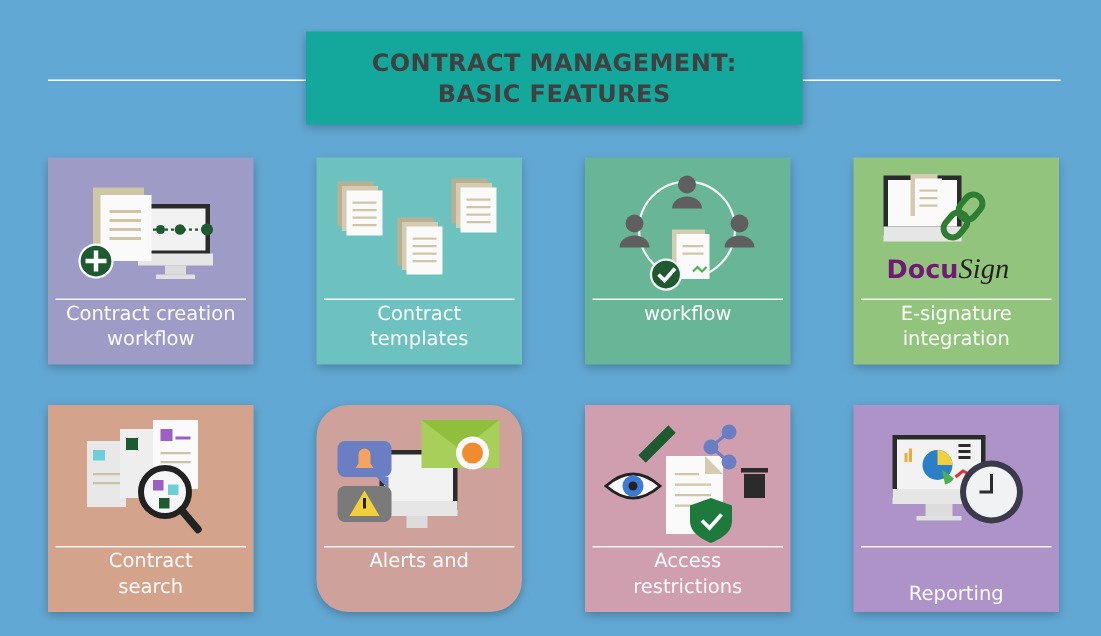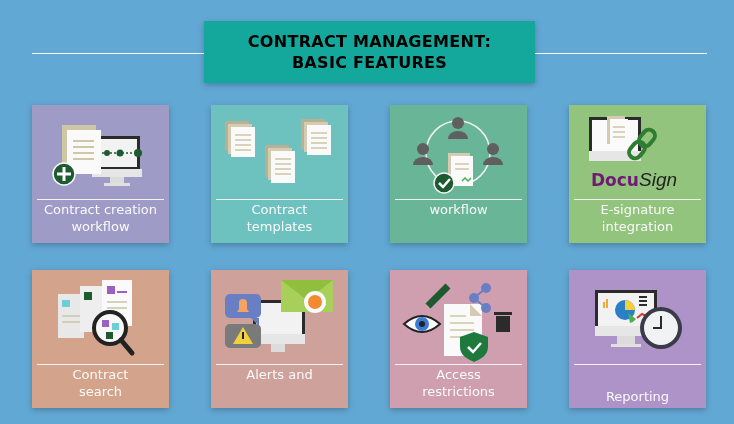--- a/index.html
+++ b/index.html
@@ -1,18 +1,18 @@
 <!DOCTYPE html>
 <html><head>
 <meta charset="utf-8">
 <style>
   html,body{margin:0;padding:0;}
   body{width:734px;height:424px;background:#62a8d4;position:relative;overflow:hidden;font-family:"DejaVu Sans","Liberation Sans",sans-serif;}
   .hline{position:absolute;top:53px;height:1px;background:#ffffff;}
-  .banner{position:absolute;left:204px;top:21px;width:331px;height:62px;background:#14a89c;box-shadow:0 2px 6px rgba(0,0,0,0.25);color:#000000;text-align:center;font-size:16px;font-weight:600;line-height:21px;padding-top:10px;box-sizing:border-box;letter-spacing:0.3px;}
+  .banner{position:absolute;left:204px;top:21px;width:331px;height:62px;background:#14a89c;box-shadow:0 2px 6px rgba(0,0,0,0.25);color:#404040;text-align:center;font-size:16px;font-weight:600;line-height:21px;padding-top:10px;box-sizing:border-box;letter-spacing:0.3px;}
   .tile{position:absolute;width:137px;height:138px;box-shadow:0 2px 6px rgba(0,0,0,0.25);color:#fafafa;}
   .tile .icon{position:absolute;left:0;top:6px;width:137px;height:88px;}
   .tile .rule{position:absolute;left:5px;right:5px;top:94px;height:1px;background:#f4f4f4;}
   .tile .label{position:absolute;left:0;right:0;top:96px;text-align:center;font-size:13px;line-height:17px;}
   .tile .label.single{top:118px;}
 </style>
 </head>
 <body>
 
 <div class="hline" style="left:32px;width:172px;"></div>
@@ -135,21 +135,21 @@
         <line x1="44" y1="16" x2="56" y2="16"></line>
         <line x1="44" y1="21" x2="56" y2="21"></line>
         <line x1="44" y1="26" x2="56" y2="26"></line>
       </g>
     <g fill="none" stroke="#2e7d32" stroke-width="4">
         <rect x="62" y="30" width="12" height="18" rx="6" transform="rotate(40 68 39)"></rect>
         <rect x="72" y="18" width="12" height="18" rx="6" transform="rotate(40 78 27)"></rect>
       </g>
   </svg>
   <div style="position:absolute;left:22px;top:64px;font-size:17px;font-weight:bold;">
-    <span style="color:#701a75;">Docu</span><span style="color:#222;font-family:Liberation Sans, sans-serif;font-style:italic;font-weight:normal;font-size:19px;">Sign</span>
+    <span style="color:#701a75;">Docu</span><span style="color:#222;font-family:Liberation Serif, serif;font-style:italic;font-weight:normal;font-size:19px;">Sign</span>
   </div>
   <div class="rule"></div>
   <div class="label">
     <div>E-signature</div>
       <div>integration</div>
   </div>
 </div>
 
 <div class="tile" style="left:32px;top:270px;background:#d3a38c;">
   <svg class="icon" viewBox="0 0 137 88">
@@ -172,21 +172,21 @@
       <rect x="80" y="47" width="7" height="7" fill="#6ccfd8"></rect>
       <rect x="74" y="56" width="7" height="7" fill="#1d5a30"></rect>
   </svg>
   <div class="rule"></div>
   <div class="label">
     <div>Contract</div>
       <div>search</div>
   </div>
 </div>
 
-<div class="tile" style="left:211px;top:270px;background:#cfa19b;">
+<div class="tile" style="left:211px;top:270px;background:#cfa19b;border-radius:21px;">
   <svg class="icon" viewBox="0 0 137 88">
     <rect x="42" y="24" width="52" height="40" fill="#2b2b2b"></rect>
     <rect x="45" y="27" width="46" height="32" fill="#f2f2f2"></rect>
     <rect x="42" y="58" width="52" height="10" fill="#e6e6e6"></rect>
     <rect x="60" y="68" width="14" height="8" fill="#dcdcdc"></rect>
     <rect x="14" y="18" width="36" height="24" rx="5" fill="#6a7ec4"></rect>
     <path d="M40 42l8 8v-8z" fill="#6a7ec4"></path>
     <path d="M26 36h12l-2-3v-6a4 4 0 0 0-8 0v6z" fill="#f4a460"></path>
     <rect x="14" y="48" width="36" height="24" rx="5" fill="#7a7a7a"></rect>
     <path d="M32 51l10 17h-20z" fill="#f2d03b"></path>

